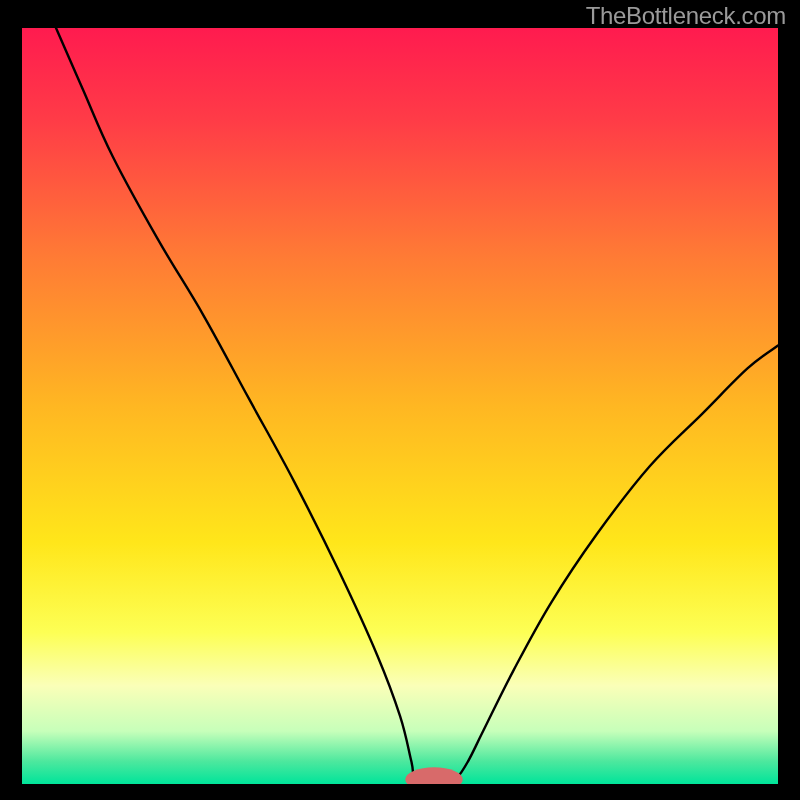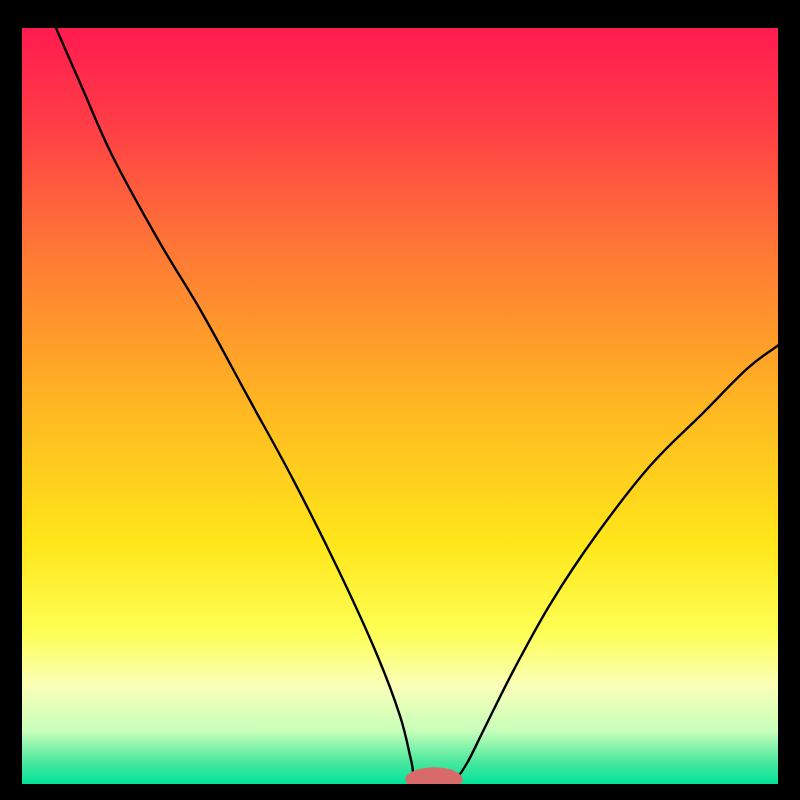--- a/index.html
+++ b/index.html
@@ -37,20 +37,21 @@
     height: 756px;
   }
   svg {
     display: block;
   }
 </style>
 </head>
 <body>
 
 <div class="frame">
+  <div class="watermark">TheBottleneck.com</div>
   <div class="plot">
     <svg id="chart-svg" width="756" height="756" viewBox="0 0 756 756" preserveAspectRatio="none">
       <defs>
         <linearGradient id="bg-grad" x1="0" y1="0" x2="0" y2="1">
             <stop offset="0%" stop-color="#ff1b4f"></stop>
             <stop offset="12%" stop-color="#ff3b47"></stop>
             <stop offset="30%" stop-color="#ff7a35"></stop>
             <stop offset="50%" stop-color="#ffb722"></stop>
             <stop offset="68%" stop-color="#ffe61a"></stop>
             <stop offset="80%" stop-color="#fdff55"></stop>

